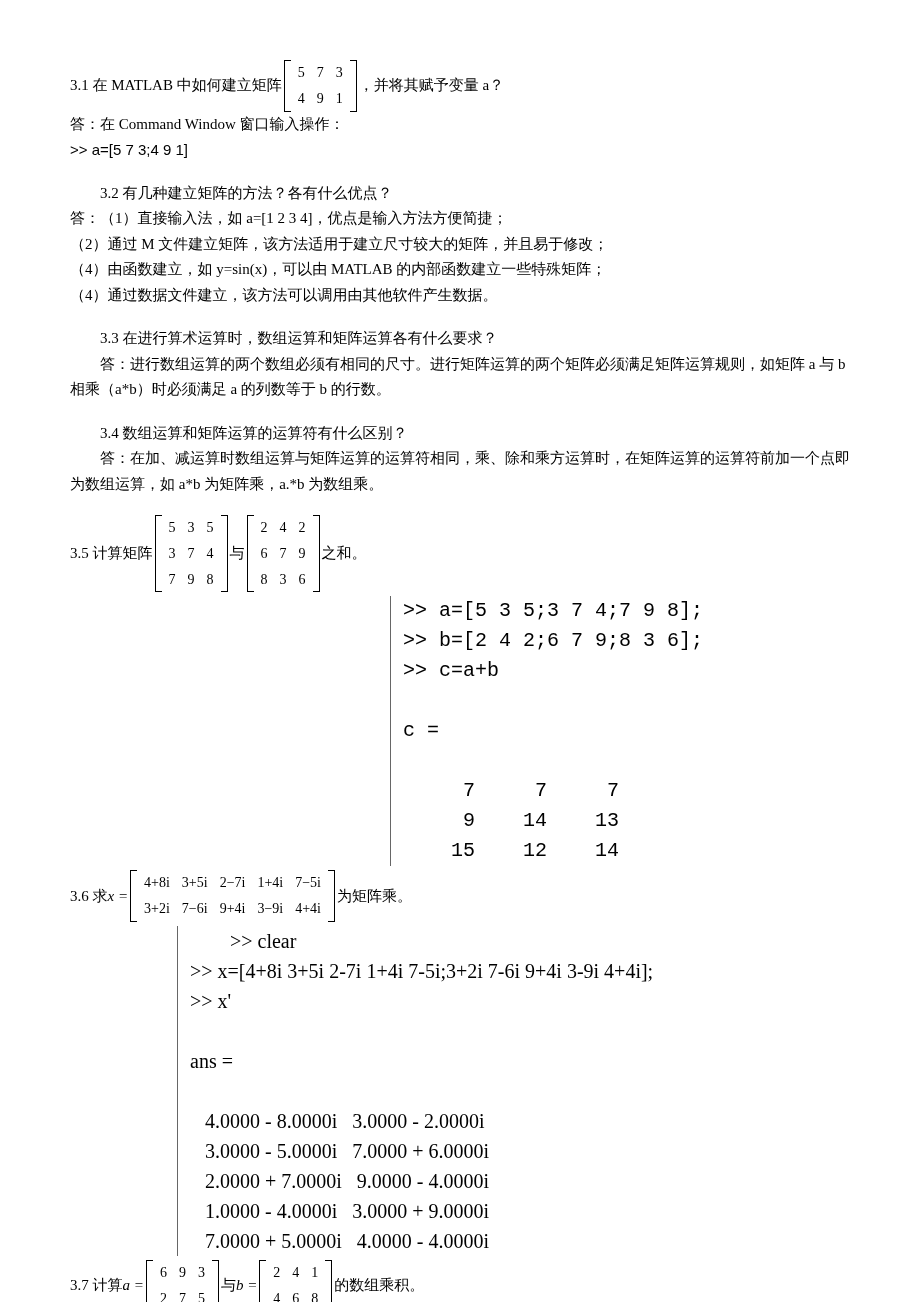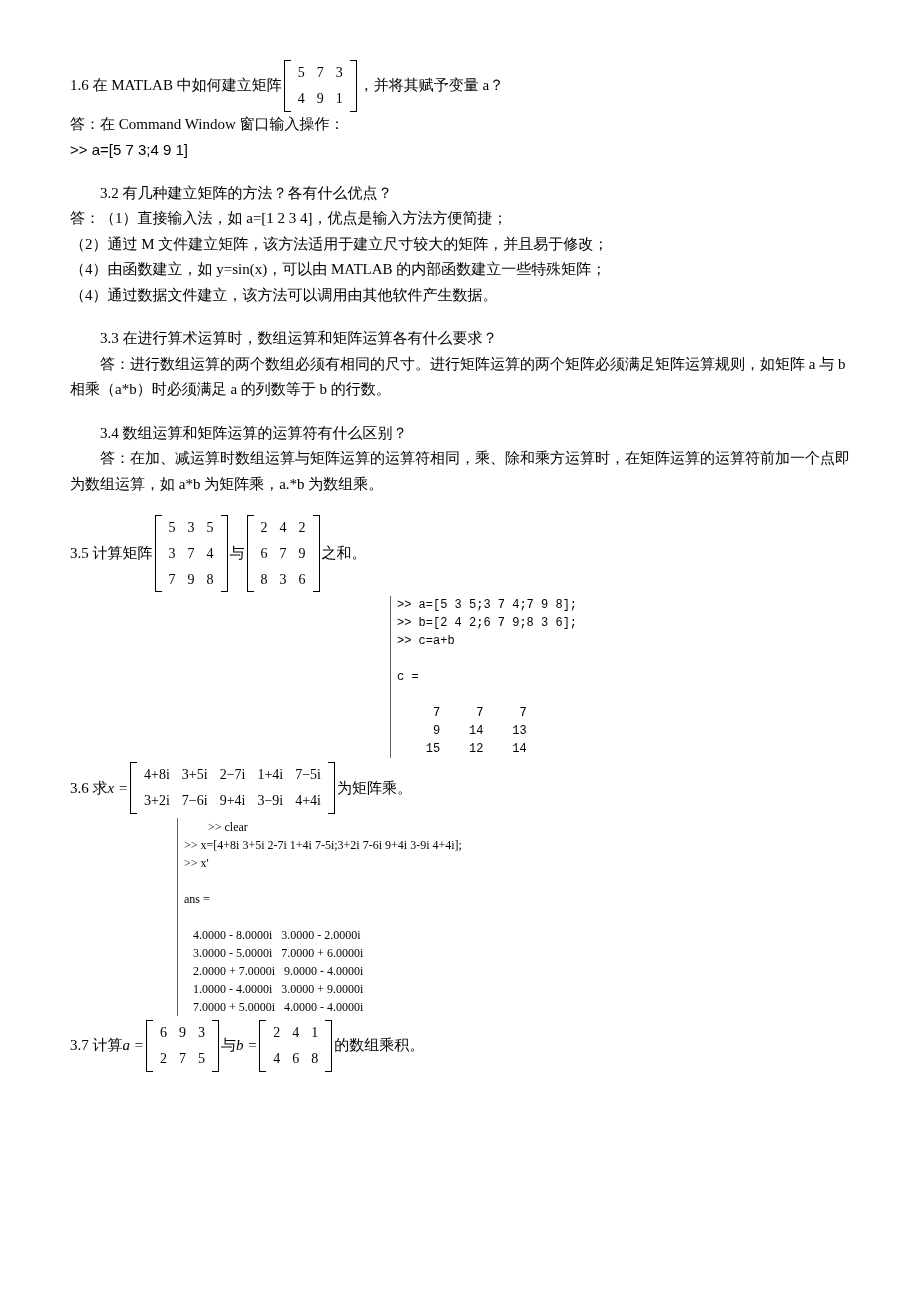--- a/index.html
+++ b/index.html
@@ -36,40 +36,40 @@
     padding: 1px 6px;
     text-align: center;
     font-family: "Times New Roman", serif;
     font-size: 14px;
     white-space: nowrap;
   }
   .q { margin-top: 18px; }
   .q-first { margin-top: 0; }
   .code-block {
     font-family: "Courier New", monospace;
-    font-size: 12px;
+    font-size: 20px;
     white-space: pre;
     border-left: 1px solid #666;
-    padding-left: 6px;
+    padding-left: 12px;
     margin: 4px 0 4px 0;
     line-height: 1.5;
   }
   .code-block.center { margin-left: 320px; }
   .code-block.indent { margin-left: 107px; }
   .mono { font-family: Liberation Sans, sans-serif; }
   .times { font-family: "Times New Roman", serif; }
   .indent { text-indent: 2em; font-family: Liberation Serif, serif; }
   .inline-mid { display:inline-flex; align-items:center; flex-wrap:nowrap; }
 </style>
 </head>
 <body>
 
 <div class="q q-first">
   <span class="inline-mid">
-    <span>1.6  在 MATLAB 中如何建立矩阵</span>
+    <span>3.1  在 MATLAB 中如何建立矩阵</span>
     <span class="matrix">
       <table>
         <tbody>
             <tr>
               <td>5</td>
               <td>7</td>
               <td>3</td>
             </tr>
         <tr>
               <td>4</td>

